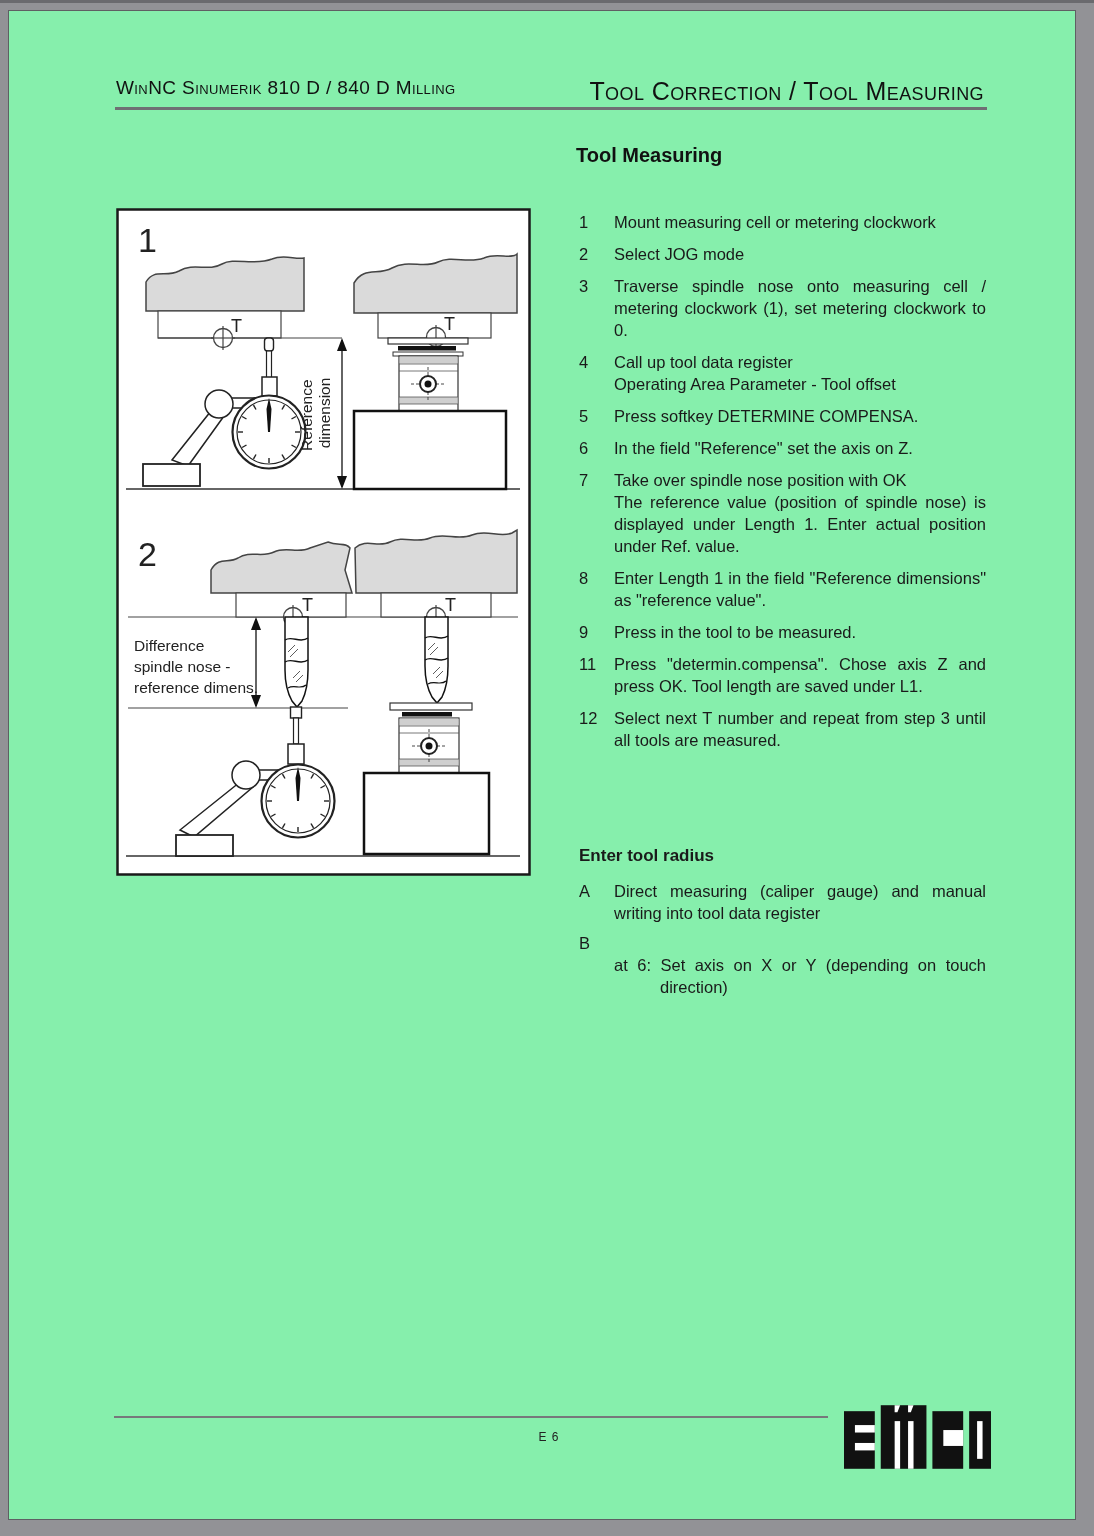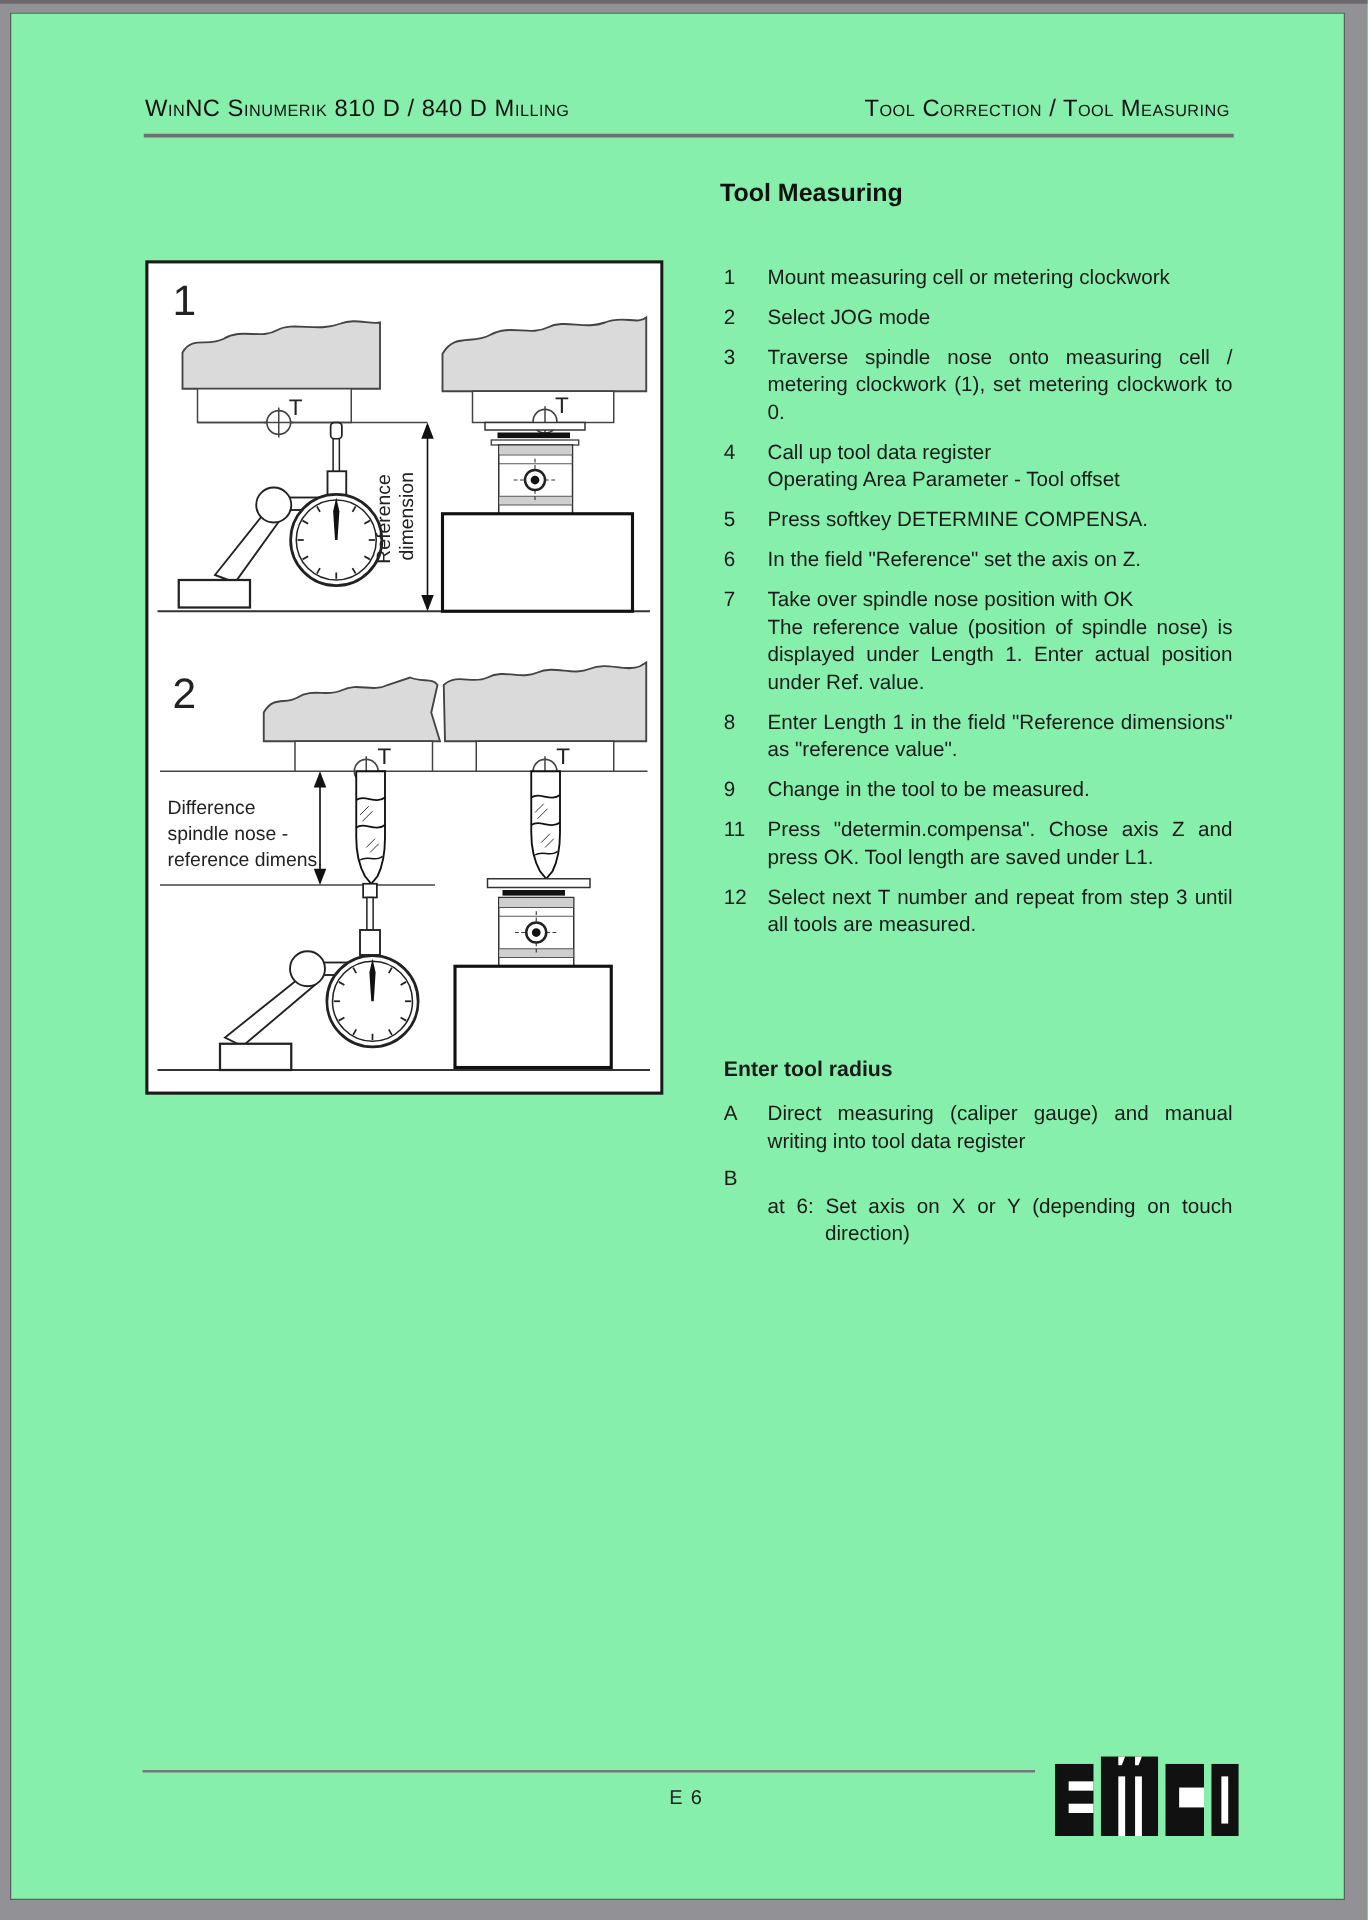--- a/index.html
+++ b/index.html
@@ -16,21 +16,21 @@
     position:absolute;left:8px;top:10px;width:1068px;height:1510px;
     background:#86efac;border:1px solid #5f5f63;box-sizing:border-box;
   }
   
   .hdr-left{
     position:absolute;left:107px;top:66px;
     font-size:19px;font-variant:small-caps;letter-spacing:.4px;color:#111;
   }
   .hdr-right{
     position:absolute;right:91px;top:66px;
-    font-size:19px;font-variant:small-caps;letter-spacing:.4px;color:#111;
+    font-size:25px;font-variant:small-caps;letter-spacing:.4px;color:#111;
   }
   .hdr-rule{
     position:absolute;left:106px;top:96px;width:872px;height:3px;background:#6f6f73;
   }
   
   .doc-title{
     position:absolute;left:567px;top:133px;
     font-size:20px;font-weight:bold;color:#111;
   }
   
@@ -50,21 +50,21 @@
   }
   .radius-items{
     position:absolute;left:570px;top:869px;width:407px;
     display:flex;flex-direction:column;gap:8px;
     font-size:16.5px;line-height:22px;
   }
   .jt{text-align:justify;}
   .hang{padding-left:46px;text-indent:-46px;}
   
   .ftr-rule{position:absolute;left:105px;top:1405px;width:714px;height:2px;background:#77777b;}
-  .page-num{position:absolute;left:500px;top:1419px;width:80px;text-align:center;font-size:16px;letter-spacing:1px;color:#222;}
+  .page-num{position:absolute;left:500px;top:1419px;width:80px;text-align:center;font-size:12px;letter-spacing:1px;color:#222;}
   .logo{position:absolute;left:835px;top:1393px;width:147px;height:66px;}
   svg text{font-family:"Liberation Sans","DejaVu Sans",sans-serif;fill:#222;}
 </style>
 </head>
 <body>
 
 <div class="top-edge"></div>
 
 <div class="page">
 
@@ -302,21 +302,21 @@
         <span class="step-num">7</span>
         <div class="step-text">Take over spindle nose position with OK
 The reference value (position of spindle nose) is displayed under Length 1. Enter actual position under Ref. value.</div>
       </div>
     <div class="step">
         <span class="step-num">8</span>
         <div class="step-text">Enter Length 1 in the field "Reference dimensions" as "reference value".</div>
       </div>
     <div class="step">
         <span class="step-num">9</span>
-        <div class="step-text">Change in the tool to be measured.</div>
+        <div class="step-text">Press in the tool to be measured.</div>
       </div>
     <div class="step">
         <span class="step-num">11</span>
         <div class="step-text">Press "determin.compensa". Chose axis Z and press OK. Tool length are saved under L1.</div>
       </div>
     <div class="step">
         <span class="step-num">12</span>
         <div class="step-text">Select next T number and repeat from step 3 until all tools are measured.</div>
       </div>
   </div>

